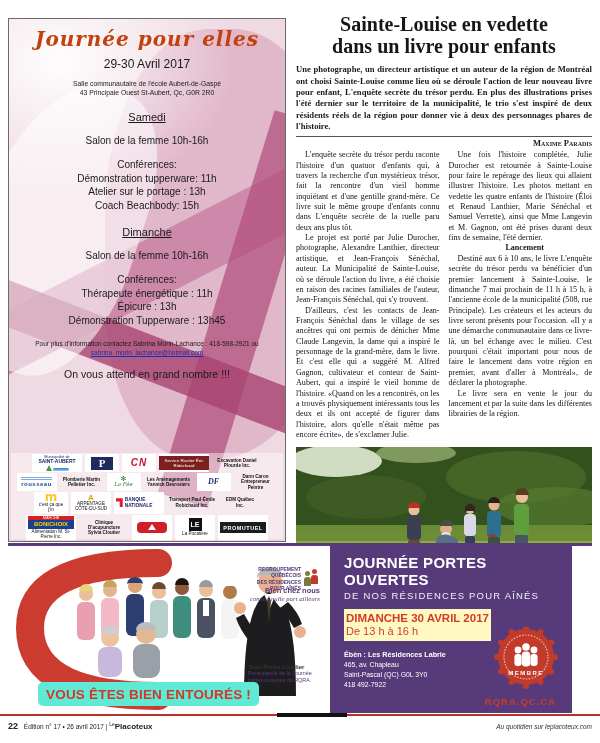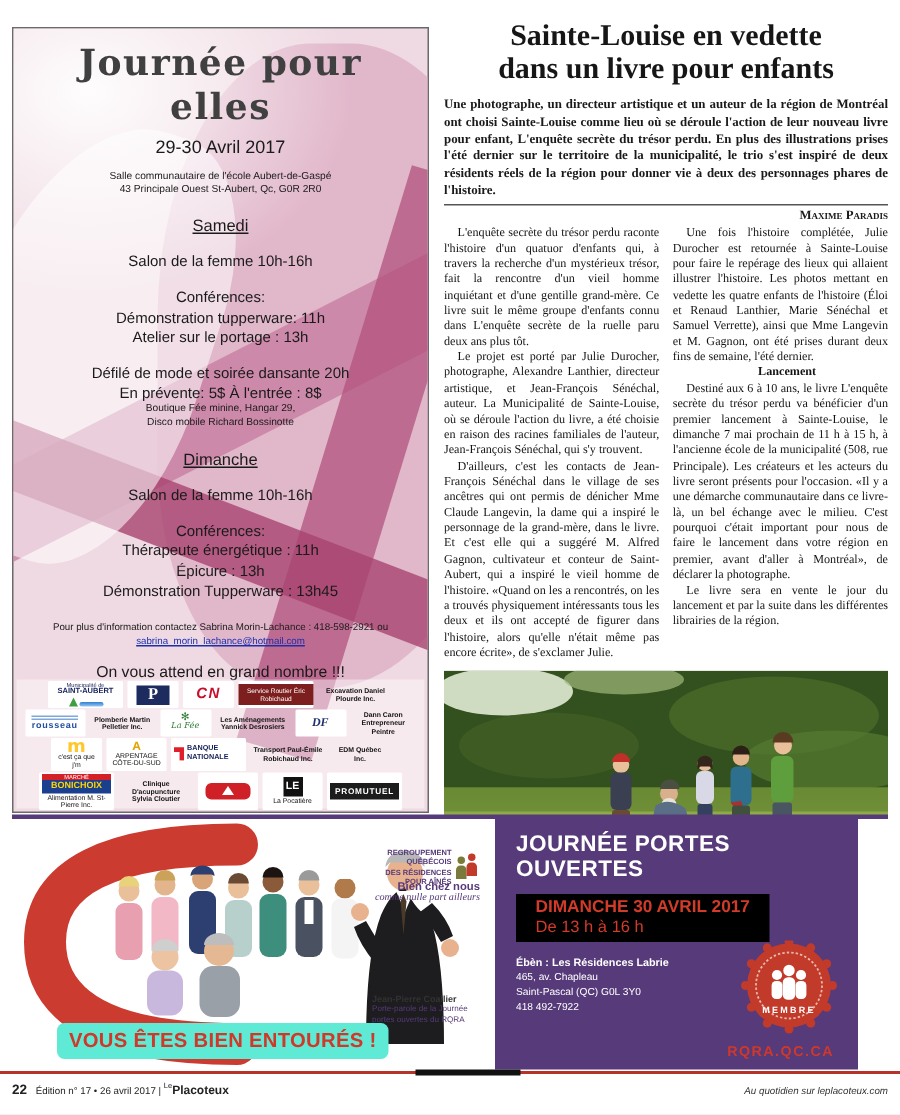--- a/index.html
+++ b/index.html
@@ -10,22 +10,22 @@
            border:1px solid #6a6a6a;background:#efd9e2;overflow:hidden;}
   .ad-shape{position:absolute;pointer-events:none;}
   .sh-a{left:-70px;top:-50px;width:300px;height:230px;
         background:radial-gradient(ellipse at 40% 40%,rgba(255,255,255,.95),rgba(255,255,255,0) 70%);}
   .sh-b{right:-60px;top:10px;width:240px;height:430px;background:#ddaec4;border-radius:48% 52% 60% 40%;opacity:.8;}
   .sh-c{left:-60px;top:215px;width:430px;height:58px;background:#c57a9e;transform:rotate(-27deg);opacity:.75;}
   .sh-d{left:-40px;top:330px;width:430px;height:44px;background:#a8436f;transform:rotate(21deg);opacity:.8;}
   .sh-e{right:18px;top:90px;width:52px;height:400px;background:#b2517d;transform:rotate(17deg);opacity:.75;}
   .sh-f{left:-30px;top:60px;width:160px;height:300px;background:rgba(255,255,255,.55);border-radius:60% 40% 50% 50%;transform:rotate(18deg);}
   .ad-content{position:relative;z-index:2;text-align:center;padding:8px 6px 0;}
-  .ad-title{font-family:"DejaVu Serif",serif;font-weight:bold;
-            font-size:24px;letter-spacing:1px;color:#404040;}
+  .ad-title{font-family:"DejaVu Serif",serif;font-style:italic;font-weight:bold;
+            font-size:20px;letter-spacing:1px;color:#c2410c;}
   .ad-date{margin-top:6px;font-size:12px;}
   .ad-venue{margin-top:8px;font-size:6.8px;line-height:1.35;}
   .ad-dayhead{margin-top:14px;font-size:11px;text-decoration:underline;}
   .ad-event{margin-top:12px;font-size:10px;}
   .ad-conf{margin-top:12px;font-size:10px;line-height:1.35;}
   .ad-defile{margin-top:10px;font-size:10px;line-height:1.3;}
   .ad-smallnote{font-size:6.8px;line-height:1.3;}
   .ad-contact{margin-top:12px;font-size:6.5px;line-height:1.4;}
   .ad-email{color:#1a2fb0;text-decoration:underline;}
   .ad-closing{margin-top:10px;font-size:10.5px;}
@@ -100,21 +100,21 @@
   .slogan .i{font-style:italic;font-size:6.8px;font-family:"Liberation Serif",serif;}
   .jp-block{position:absolute;right:4px;top:118px;text-align:left;width:78px;}
   .jp-block .n{font-weight:bold;font-size:6px;color:#333;}
   .jp-block .r{font-size:5.4px;color:#573a7a;line-height:1.25;}
   .tagline-box{position:absolute;left:30px;top:136px;background:#5eead4;border-radius:5px;
                padding:3px 8px;}
   .tagline{color:#d0382a;font-weight:800;font-size:13.5px;letter-spacing:.2px;white-space:nowrap;}
   .ba-right{position:relative;width:242px;background:#573a7a;color:#fff;padding:8px 0 0 14px;box-sizing:border-box;}
   .ba-title{font-size:15px;font-weight:800;letter-spacing:.3px;}
   .ba-sub{font-size:9.5px;letter-spacing:1.2px;color:rgba(255,255,255,.92);margin-top:2px;}
-  .datebox{display:inline-block;background:#000000;padding:3px 13px 4px;margin-top:8px;}
+  .datebox{display:inline-block;background:#fef9c3;padding:3px 2px 4px;margin-top:8px;}
   .datebox .d{color:#d23b2a;font-weight:800;font-size:11.5px;}
   .datebox .t{color:#d23b2a;font-size:11px;margin-top:1px;}
   .addr{margin-top:9px;font-size:6.8px;line-height:1.45;}
   .addr .rn{font-weight:bold;font-size:7.2px;}
   .badge{position:absolute;right:14px;bottom:22px;width:64px;height:64px;}
   .rqra-url{position:absolute;right:16px;bottom:6px;color:#d0382a;font-weight:800;
             font-size:9.5px;letter-spacing:1px;}
   
   .footer-rule{position:absolute;left:0;top:714px;width:600px;height:2px;background:#b5342a;}
   .footer-rule-black{position:absolute;left:277px;top:713px;width:70px;height:4px;background:#111;}
@@ -144,26 +144,21 @@
       <div class="ad-venue">
         <div>Salle communautaire de l'école Aubert-de-Gaspé</div>
         <div>43 Principale Ouest St-Aubert, Qc, G0R 2R0</div>
       </div>
       <div class="ad-dayhead">Samedi</div>
       <div class="ad-event">Salon de la femme 10h-16h</div>
       <div class="ad-conf">
         <div>Conférences:</div>
         <div>Démonstration tupperware: 11h</div>
         <div>Atelier sur le portage : 13h</div>
-      </div>
-      <div class="ad-defile">
-        <div>Défilé de mode et soirée dansante 20h</div>
-        <div>En prévente: 5$   À l'entrée : 8$</div>
-        <div class="ad-smallnote">Boutique Fée minine, Hangar 29,</div>
-        <div class="ad-smallnote">Disco mobile Richard Bossinotte</div>
+        <div>Coach Beachbody: 15h</div>
       </div>
       <div class="ad-dayhead">Dimanche</div>
       <div class="ad-event">Salon de la femme 10h-16h</div>
       <div class="ad-conf">
         <div>Conférences:</div>
         <div>Thérapeute énergétique : 11h</div>
         <div>Épicure : 13h</div>
         <div>Démonstration Tupperware : 13h45</div>
       </div>
       <div class="ad-contact">
@@ -398,20 +393,21 @@
           <div class="r">Porte-parole de la Journée</div>
           <div class="r">portes ouvertes du RQRA</div>
         </div>
         <div class="tagline-box">
           <span class="tagline">VOUS ÊTES BIEN ENTOURÉS !</span>
         </div>
       </div>
 
       <div class="ba-right">
         <div class="ba-title">JOURNÉE PORTES OUVERTES</div>
+        <div class="ba-sub">DE NOS RÉSIDENCES POUR AÎNÉS</div>
         <div class="datebox">
           <div class="d">DIMANCHE 30 AVRIL 2017</div>
           <div class="t">De 13 h à 16 h</div>
         </div>
         <div class="addr">
           <div class="rn">Ébèn : Les Résidences Labrie</div>
           <div>465, av. Chapleau</div>
           <div>Saint-Pascal (QC)  G0L 3Y0</div>
           <div>418 492-7922</div>
         </div>

